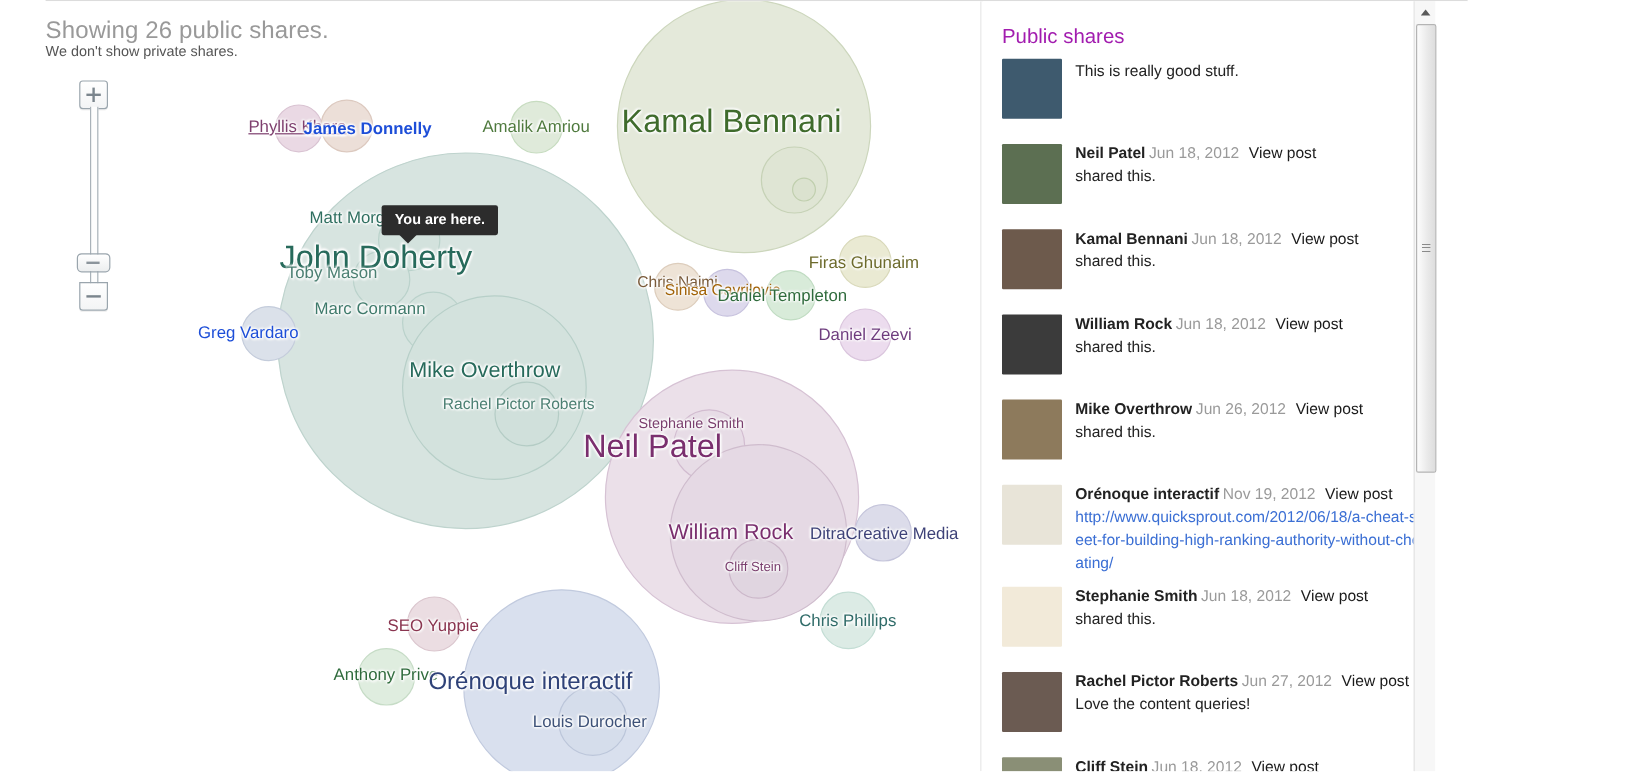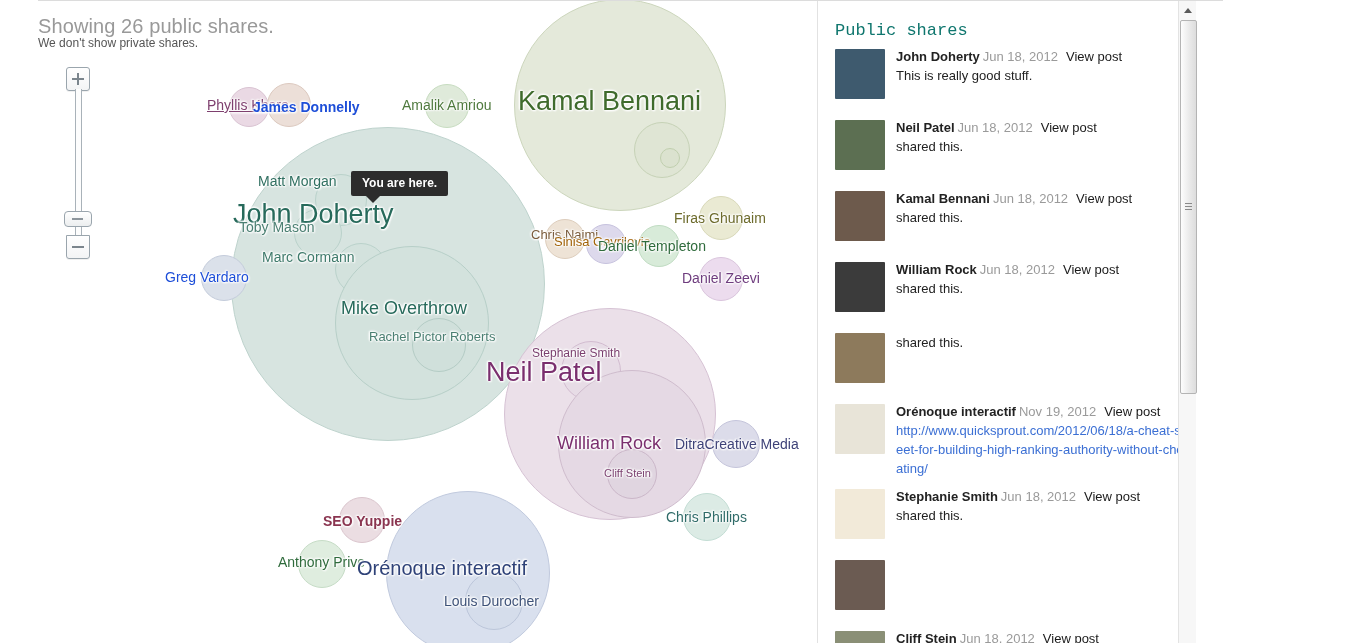--- a/index.html
+++ b/index.html
@@ -91,41 +91,40 @@
     pointer-events: none;
   }
 
   
   #you-are-here {
     position: absolute; left: 318px; top: 170px;
     background: #2c2c2c; color: #fff;
     font-size: 12px; font-weight: bold;
     padding: 5px 11px 6px 11px; border-radius: 2px;
     white-space: nowrap;
-    margin-left: 33px;
   }
   #you-are-here:after {
     content:""; position:absolute; left: 14px; bottom: -7px;
     border-left: 8px solid transparent;
     border-right: 8px solid transparent;
     border-top: 8px solid #2c2c2c;
   }
 
   
   #shares-pane {
     position: absolute; left: 819px; top: 1px;
     width: 531px; height: 642px;
     background: #fff; overflow: hidden;
   }
   #shares-inner {
     position: absolute; left: 0; top: 0; width: 363px; height: 642px;
   }
   #shares-title {
     position: absolute; left: 16px; top: 20px;
-    font-size: 17px; color: #0f766e; font-weight: normal; font-family: Liberation Mono, monospace;
+    font-size: 17px; color: #a21caf; font-weight: normal;
   }
   #share-list {
     position: absolute; left: 16px; top: 46px; width: 355px;
   }
   .share-row { position: relative; margin-bottom: 9px; min-height: 62px; }
   .avatar {
     position: absolute; left: 0; top: 2px; width: 50px; height: 50px;
     background: #cfcfcf; overflow: hidden; border-radius: 1px;
   }
   .share-body { margin-left: 61px; padding-top: 1px; }
@@ -273,37 +272,36 @@
         <div class="label" style="left: 554px; top: 233px; font-size: 13px; color: #a16207;">Sinisa Gavrilovic</div>
         <div class="label" style="left: 598px; top: 237px; font-size: 14px; color: rgb(47, 107, 60);">Daniel Templeton</div>
         <div class="label" style="left: 674px; top: 209px; font-size: 14px; color: rgb(109, 107, 44);">Firas Ghunaim</div>
         <div class="label" style="left: 682px; top: 269px; font-size: 14px; color: rgb(110, 60, 126);">Daniel Zeevi</div>
         <div class="label" style="left: 486px; top: 356px; font-size: 27px; color: rgb(122, 47, 110);">Neil Patel</div>
         <div class="label" style="left: 532px; top: 345px; font-size: 12px; color: rgb(122, 63, 110);">Stephanie Smith</div>
         <div class="label" style="left: 557px; top: 432px; font-size: 18px; color: rgb(122, 47, 110);">William Rock</div>
         <div class="label" style="left: 604px; top: 466px; font-size: 11px; color: rgb(122, 63, 110);">Cliff Stein</div>
         <div class="label" style="left: 675px; top: 435px; font-size: 14px; color: rgb(62, 66, 120);">DitraCreative Media</div>
         <div class="label" style="left: 666px; top: 508px; font-size: 14px; color: rgb(47, 107, 104);">Chris Phillips</div>
-        <div class="label" style="left: 323px; top: 512px; font-size: 14px; color: rgb(138, 53, 80); font-weight: bold;">SEO Yuppie</div>
+        <div class="label" style="left: 323px; top: 512px; font-size: 14px; color: rgb(138, 53, 80);">SEO Yuppie</div>
         <div class="label" style="left: 278px; top: 553px; font-size: 14px; color: rgb(47, 107, 60);">Anthony Prive</div>
         <div class="label" style="left: 357px; top: 556px; font-size: 20px; color: rgb(47, 66, 120);">Orénoque interactif</div>
         <div class="label" style="left: 444px; top: 592px; font-size: 14px; color: rgb(62, 82, 120);">Louis Durocher</div>
       </div>
 
     <div id="you-are-here">You are here.</div>
   </div>
 
   <div id="shares-pane">
     <div id="shares-inner">
       <div id="shares-title">Public shares</div>
       <div id="share-list">
           <div class="share-row">
             <div class="avatar" style="background: rgb(62, 90, 110);"></div>
             <div class="share-body">
-              <div class="share-head"><span class="sh-name">John Doherty</span><span class="sh-date">Jun 18, 2012</span><span class="sh-view">View post</span></div>
               <div class="sh-text">This is really good stuff.</div>
             </div>
           </div>
           <div class="share-row">
             <div class="avatar" style="background: rgb(92, 111, 82);"></div>
             <div class="share-body">
               <div class="share-head"><span class="sh-name">Neil Patel</span><span class="sh-date">Jun 18, 2012</span><span class="sh-view">View post</span></div>
               <div class="sh-text">shared this.</div>
             </div>
           </div>
@@ -317,39 +315,44 @@
           <div class="share-row">
             <div class="avatar" style="background: rgb(59, 59, 59);"></div>
             <div class="share-body">
               <div class="share-head"><span class="sh-name">William Rock</span><span class="sh-date">Jun 18, 2012</span><span class="sh-view">View post</span></div>
               <div class="sh-text">shared this.</div>
             </div>
           </div>
           <div class="share-row">
             <div class="avatar" style="background: rgb(141, 122, 92);"></div>
             <div class="share-body">
+              <div class="share-head"><span class="sh-name">Mike Overthrow</span><span class="sh-date">Jun 26, 2012</span><span class="sh-view">View post</span></div>
               <div class="sh-text">shared this.</div>
             </div>
           </div>
           <div class="share-row">
             <div class="avatar" style="background: rgb(232, 228, 216);"></div>
             <div class="share-body">
               <div class="share-head"><span class="sh-name">Orénoque interactif</span><span class="sh-date">Nov 19, 2012</span><span class="sh-view">View post</span></div>
               <div class="sh-link">http://www.quicksprout.com/2012/06/18/a-cheat-sheet-for-building-high-ranking-authority-without-cheating/</div>
             </div>
           </div>
           <div class="share-row">
             <div class="avatar" style="background: rgb(242, 234, 217);"></div>
             <div class="share-body">
               <div class="share-head"><span class="sh-name">Stephanie Smith</span><span class="sh-date">Jun 18, 2012</span><span class="sh-view">View post</span></div>
               <div class="sh-text">shared this.</div>
             </div>
           </div>
           <div class="share-row">
             <div class="avatar" style="background: rgb(107, 91, 82);"></div>
+            <div class="share-body">
+              <div class="share-head"><span class="sh-name">Rachel Pictor Roberts</span><span class="sh-date">Jun 27, 2012</span><span class="sh-view">View post</span></div>
+              <div class="sh-text">Love the content queries!</div>
+            </div>
           </div>
           <div class="share-row">
             <div class="avatar" style="background: rgb(138, 143, 118);"></div>
             <div class="share-body">
               <div class="share-head"><span class="sh-name">Cliff Stein</span><span class="sh-date">Jun 18, 2012</span><span class="sh-view">View post</span></div>
             </div>
           </div>
         </div>
     </div>
   </div>

